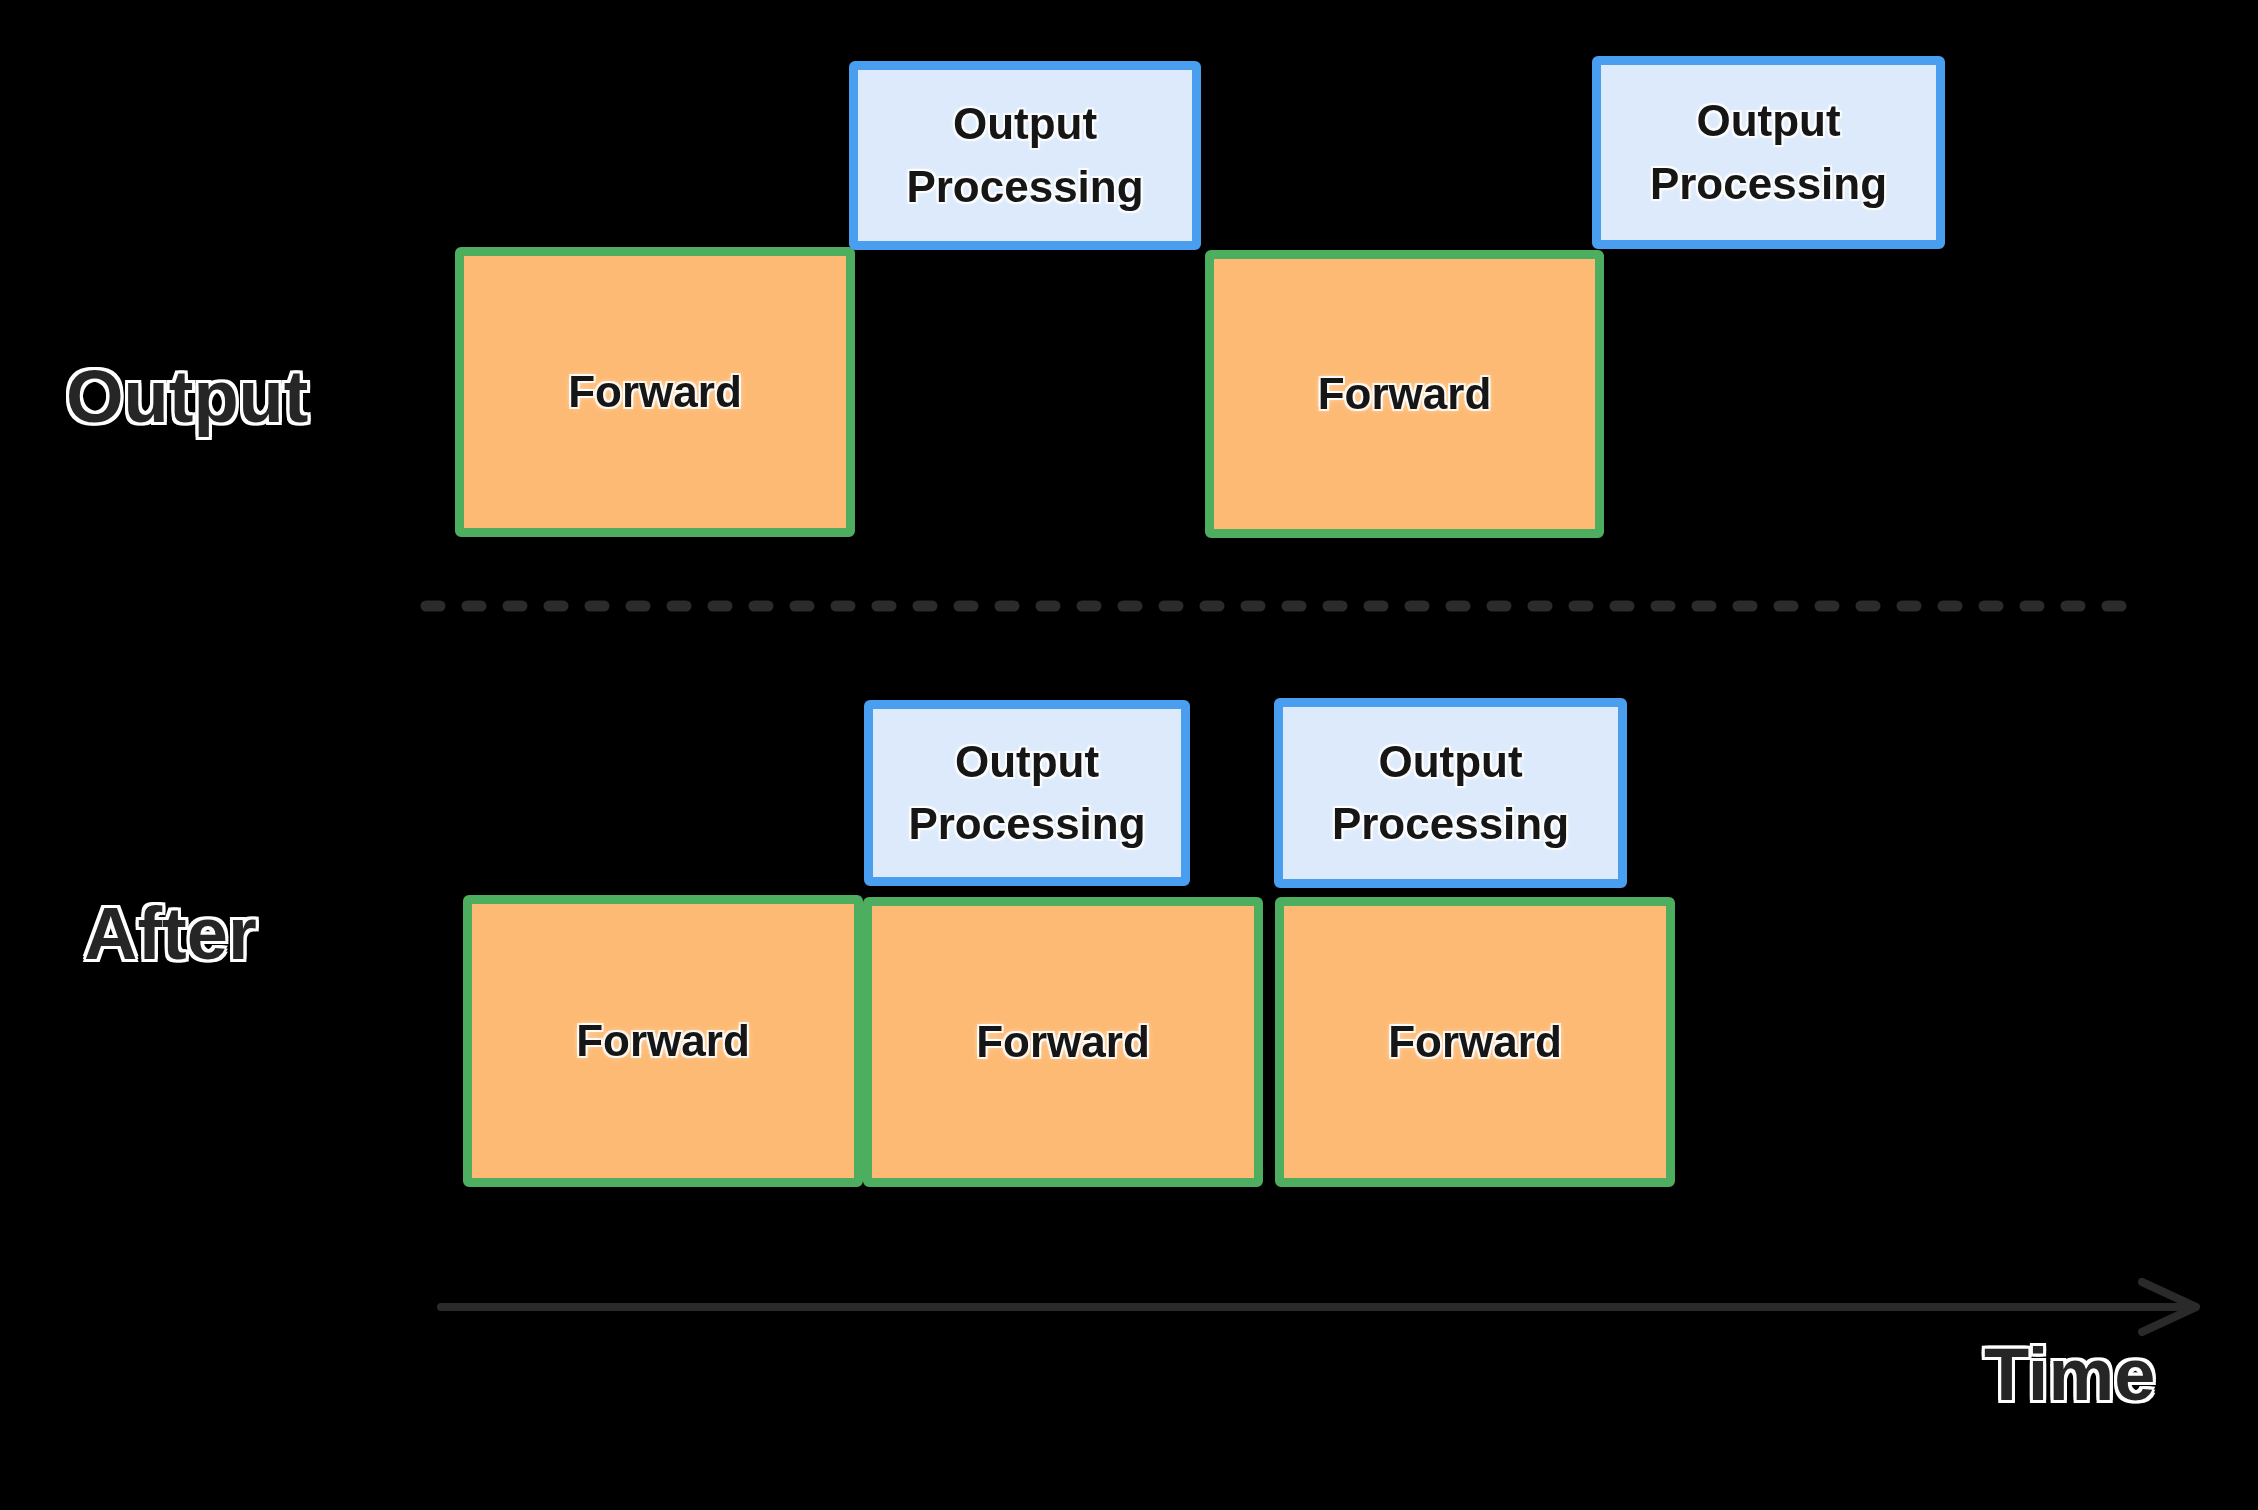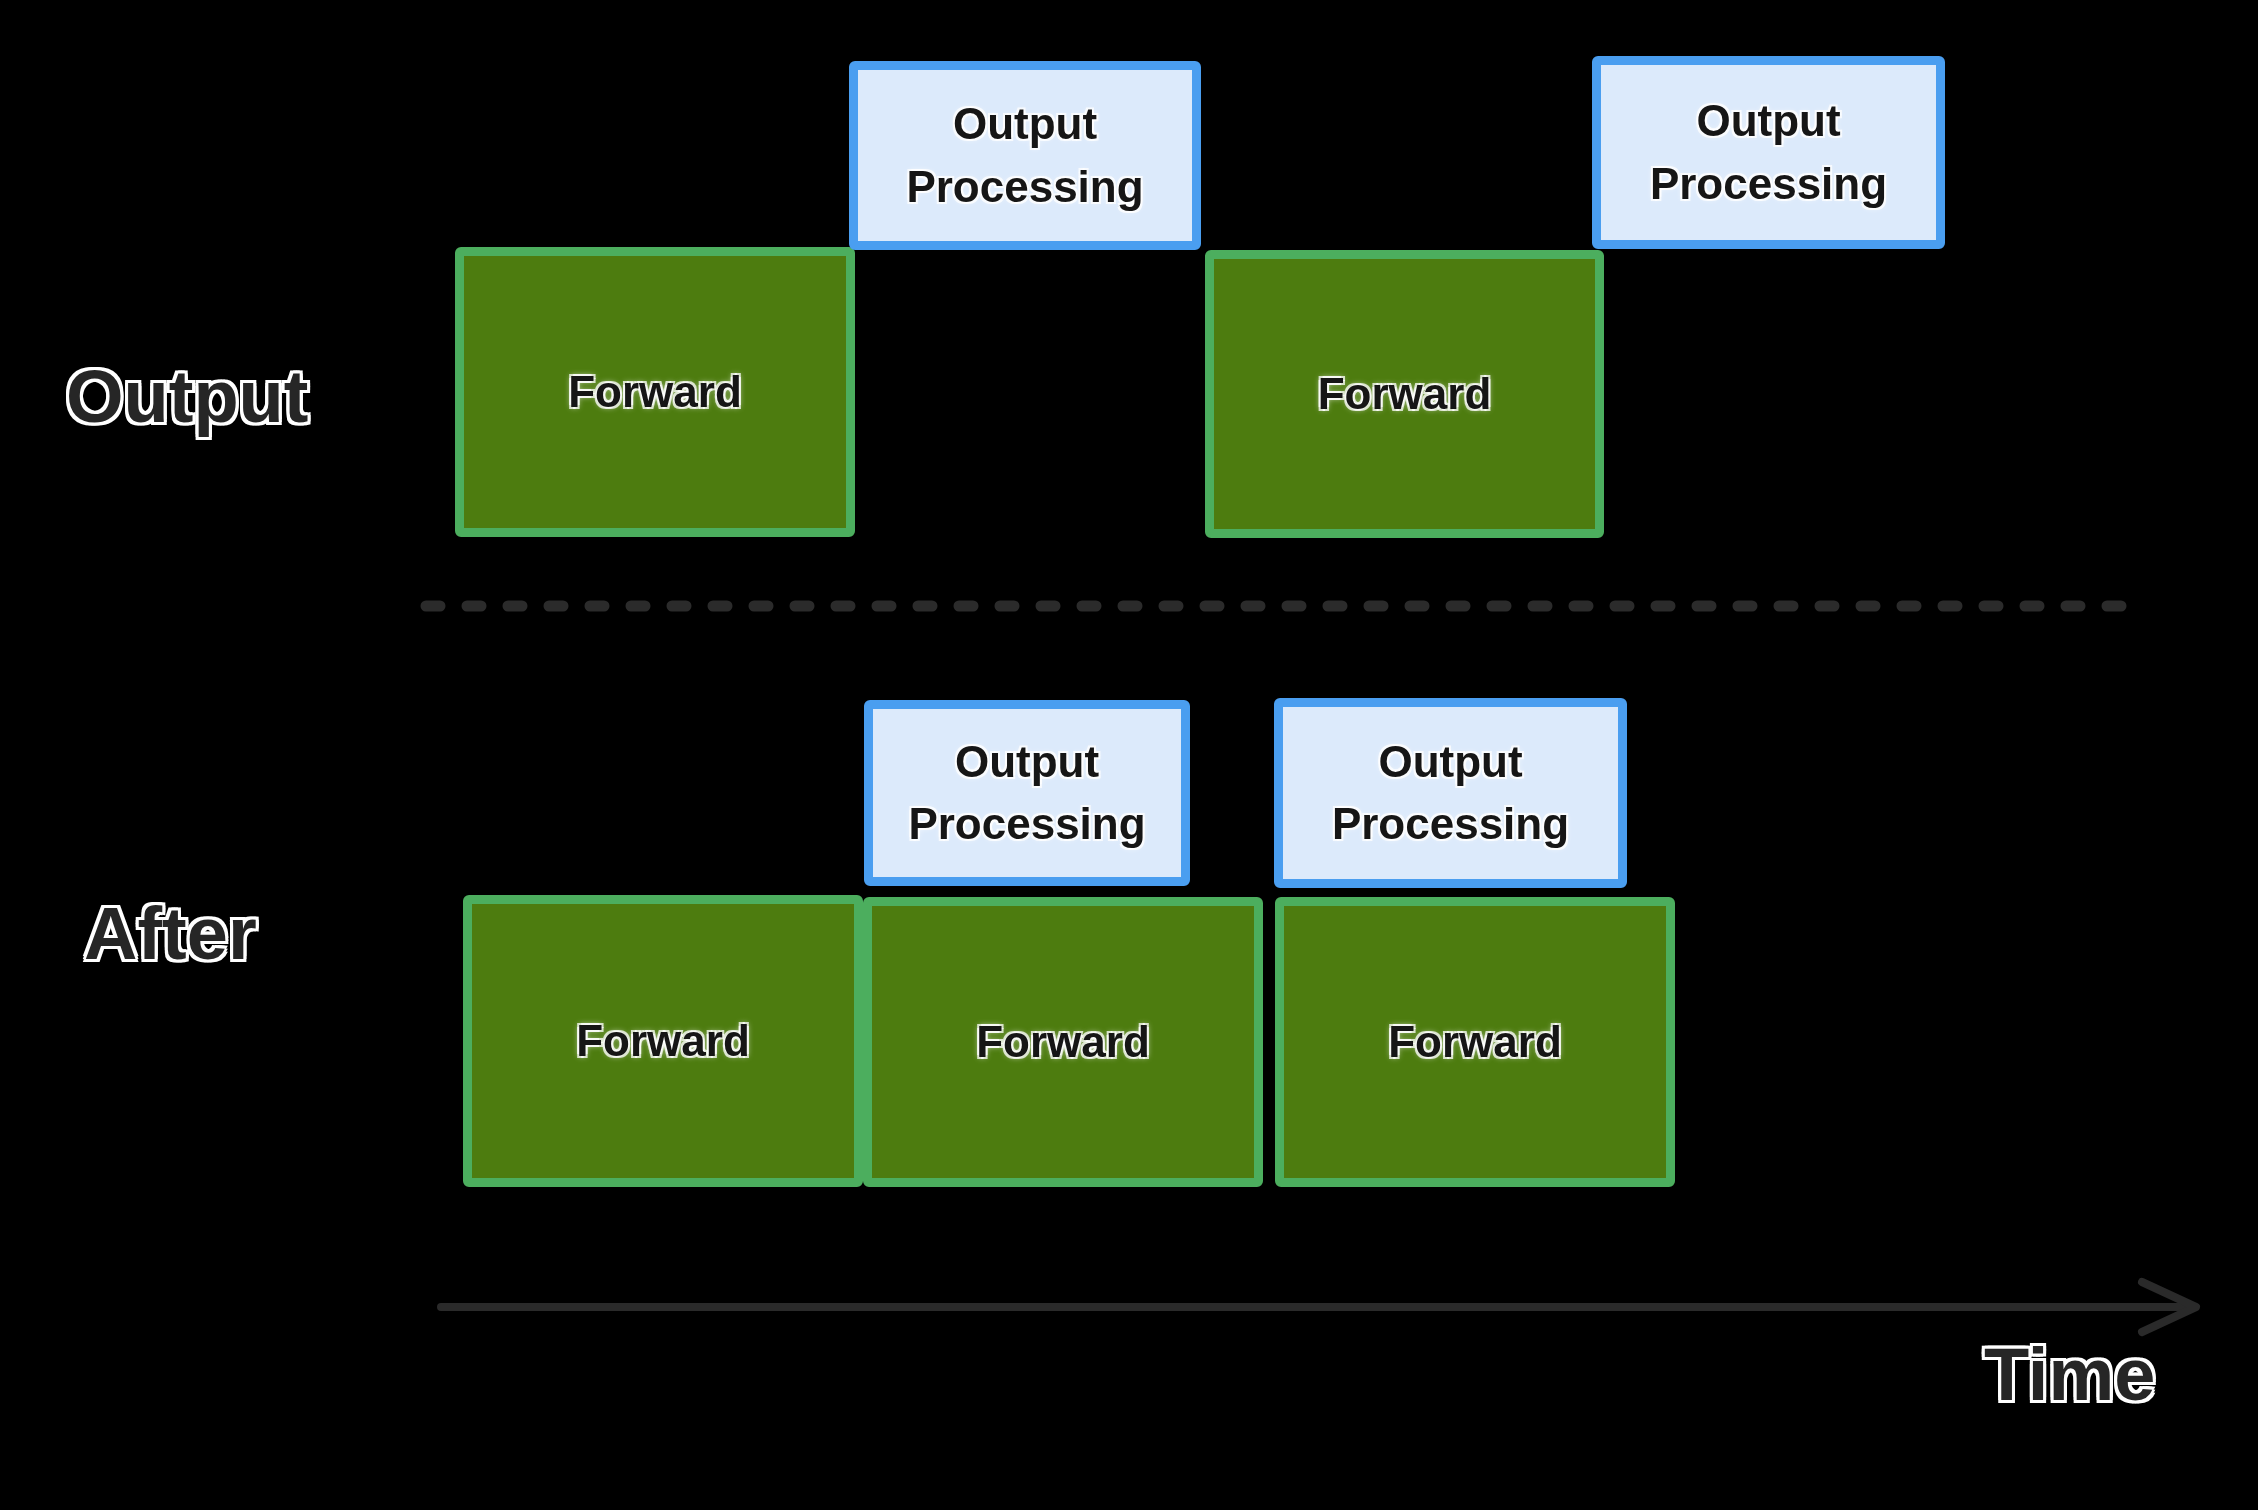--- a/index.html
+++ b/index.html
@@ -29,21 +29,21 @@
     box-sizing: border-box;
     border-style: solid;
     border-width: 9px;
     border-radius: 6px;
     display: flex;
     align-items: center;
     justify-content: center;
     text-align: center;
   }
   .box.forward {
-    background: #4d7c0f;
+    background: #fdba74;
     border-color: #4cae5e;
   }
   .box.output {
     background: #dceafb;
     border-color: #4a9ef0;
   }
   .box-label {
     font-size: 44px;
     font-weight: 700;
     line-height: 1.42;

